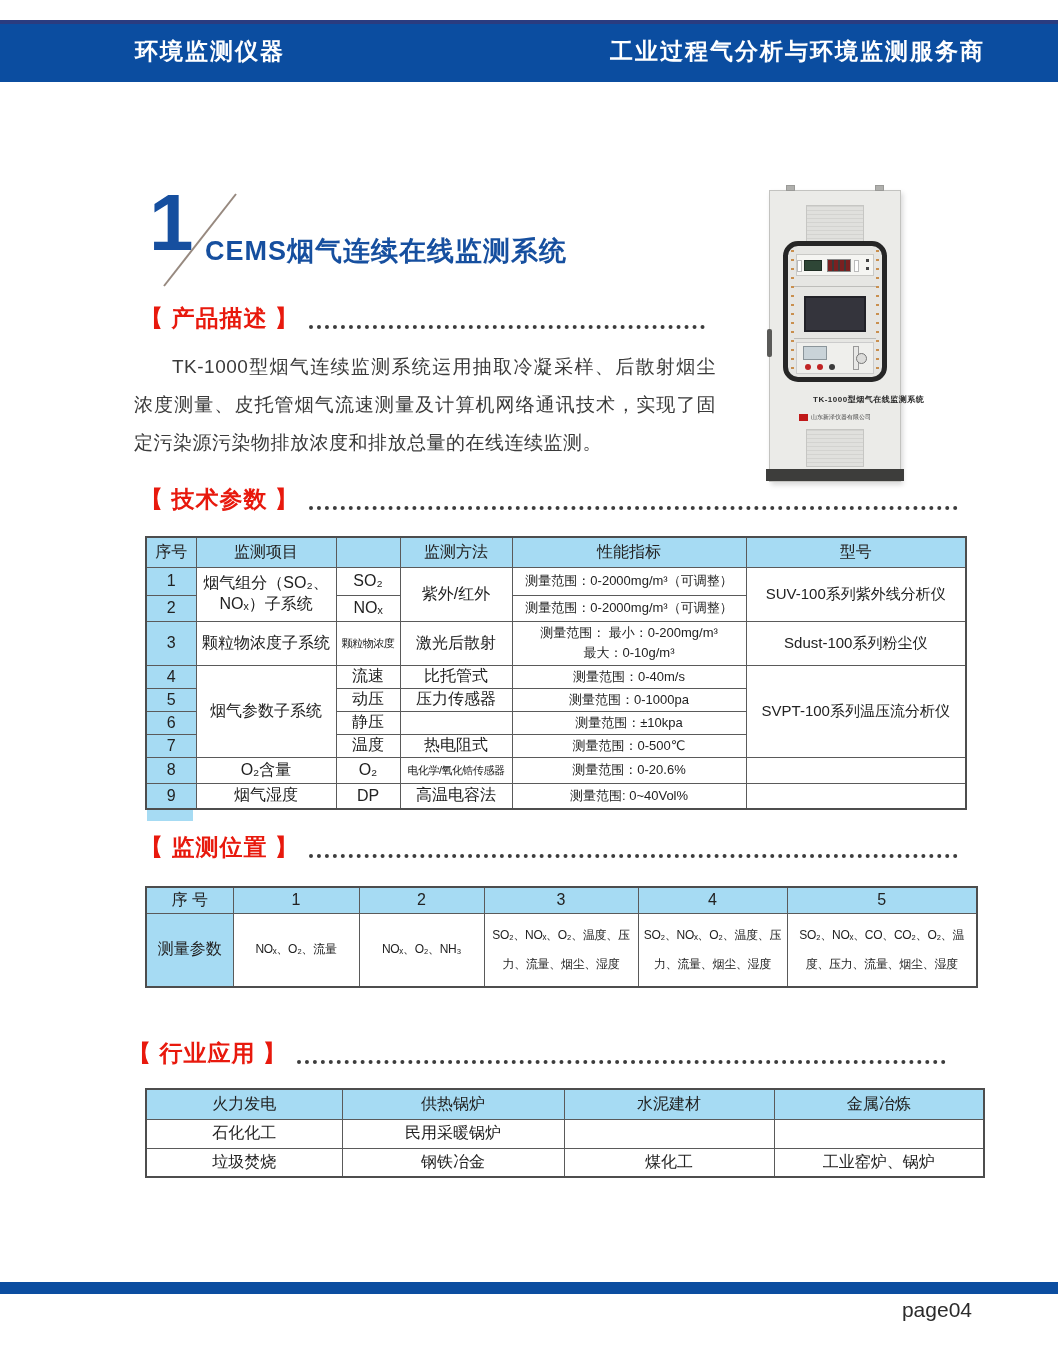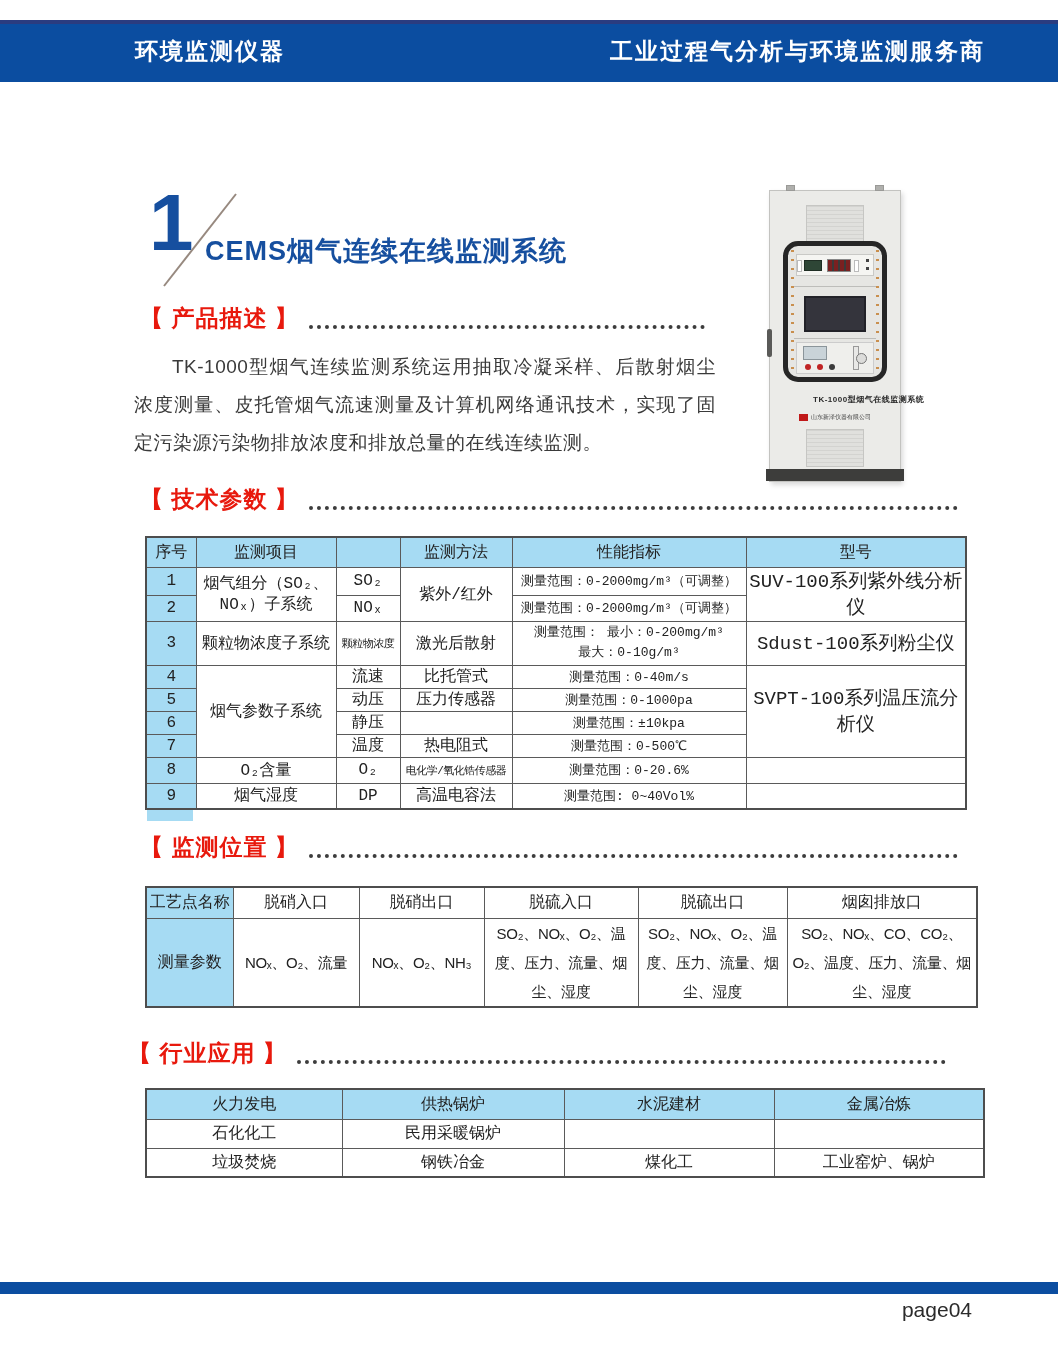--- a/index.html
+++ b/index.html
@@ -42,37 +42,37 @@
   
   .desc-body{position:absolute;left:134px;top:348px;width:582px;font-size:19px;
     line-height:38px;color:#3a3a3a;text-align:justify;text-indent:2em;letter-spacing:0.5px;}
   
   table{border-collapse:collapse;table-layout:fixed;background:#fff;}
   th,td{border:1px solid #5a5a5a;text-align:center;vertical-align:middle;
     font-weight:normal;color:#222;font-size:16px;overflow:hidden;padding:0 2px;}
   table{border:2px solid var(--border-dark);}
   .blue{background:var(--table-head-blue);}
   
-  #tech-wrap{position:absolute;left:145px;top:536px;font-family:Liberation Mono, monospace;}
+  #tech-wrap{position:absolute;left:145px;top:536px;}
   .tr-h  th{height:30px;}
   .tr-28 td{height:28px;}
   .tr-26 td{height:26px;}
   .tr-44 td{height:44px;}
   .tr-23 td{height:23px;}
   .spec{font-size:13px;}
-  .model{font-size:19px;}
+  .model{font-size:15px;}
   .sub-small{font-size:11px;letter-spacing:-0.5px;}
   .spec2{line-height:20px;}
   .artifact-strip{width:46px;height:11px;background:var(--table-head-blue);margin-left:2px;}
   
   #pos-table{position:absolute;left:145px;top:886px;}
   #pos-table .r-no  th{height:26px;}
   #pos-table .r-name td,#pos-table .r-name th{height:31px;}
   #pos-table .r-par td,#pos-table .r-par th{height:74px;}
-  .pos-params{font-size:15px;line-height:29px;letter-spacing:-0.3px;}
+  .pos-params{font-size:12px;line-height:29px;letter-spacing:-0.3px;}
   
   #apps-table{position:absolute;left:145px;top:1088px;}
   #apps-table .ra th{height:30px;}
   #apps-table .rb td{height:29px;}
   
   .footer-bar{position:absolute;left:0;top:1282px;width:100%;height:12px;background:var(--banner-blue);}
   .page-label{position:absolute;right:86px;top:1298px;font-size:21px;color:#2b2b2b;}
   
   .cabinet{position:absolute;left:769px;top:190px;width:132px;height:292px;
     background:#ebebe8;border:1px solid #c3c3c0;box-shadow:2px 3px 5px rgba(0,0,0,0.15);}
@@ -276,27 +276,27 @@
 <table id="pos-table">
   <colgroup>
       <col style="width:87px">
       <col style="width:126px">
       <col style="width:125px">
       <col style="width:154px">
       <col style="width:149px">
       <col style="width:190px">
     </colgroup>
   <tbody>
-  <tr class="r-name">
-    <th class="blue">工艺点名称</th>
-    <td>脱硝入口</td>
-    <td>脱硝出口</td>
-    <td>脱硫入口</td>
-    <td>脱硫出口</td>
-    <td>烟囱排放口</td>
+      <tr class="r-no">
+    <th class="blue">序 号</th>
+    <th class="blue">1</th>
+    <th class="blue">2</th>
+    <th class="blue">3</th>
+    <th class="blue">4</th>
+    <th class="blue">5</th>
   </tr>
   <tr class="r-par">
     <th class="blue">测量参数</th>
     <td class="pos-params">NOₓ、O₂、流量</td>
     <td class="pos-params">NOₓ、O₂、NH₃</td>
     <td class="pos-params">SO₂、NOₓ、O₂、温度、压力、流量、烟尘、湿度</td>
     <td class="pos-params">SO₂、NOₓ、O₂、温度、压力、流量、烟尘、湿度</td>
     <td class="pos-params">SO₂、NOₓ、CO、CO₂、O₂、温度、压力、流量、烟尘、湿度</td>
   </tr>
 </tbody>

